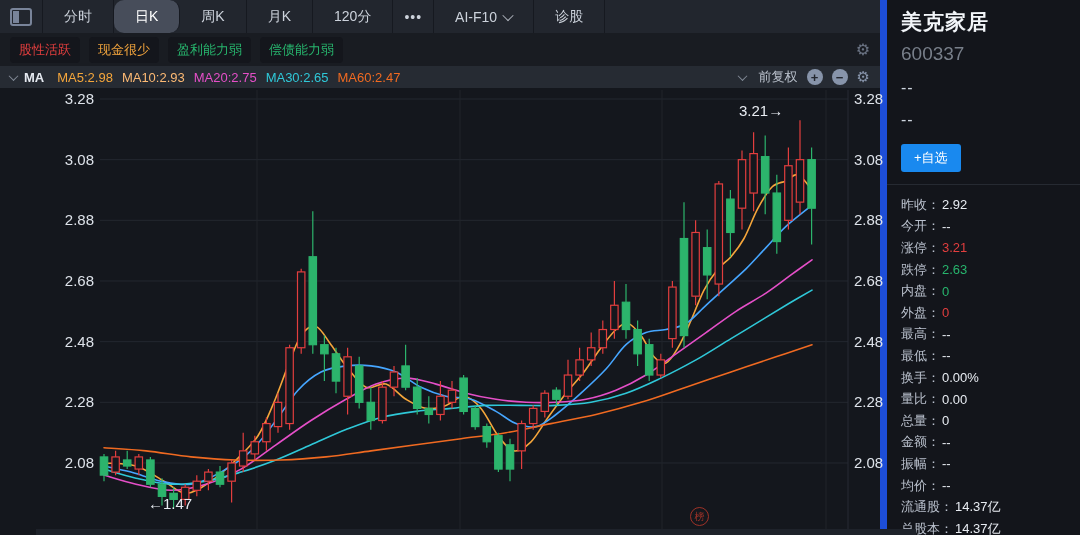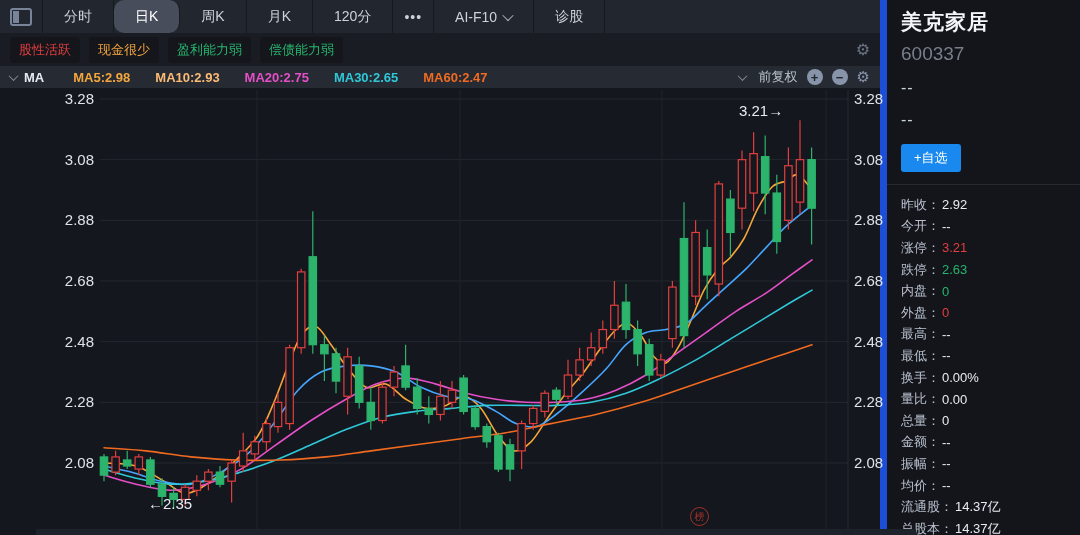--- a/index.html
+++ b/index.html
@@ -26,21 +26,21 @@
   .chev{display:inline-block;width:7px;height:7px;border-right:1.6px solid currentColor;
     border-bottom:1.6px solid currentColor;transform:rotate(45deg) translate(-1px,-1px);opacity:.8;}
   
   .tagbar{height:33px;background:#191c22;display:flex;align-items:center;padding:0 10px;}
   .pill{background:#14161c;border-radius:4px;padding:4px 9px;font-size:13px;cursor:pointer;}
   .tagbar .gear{margin-left:auto;color:#6a7383;font-size:16px;cursor:pointer;}
   
   .ma-row{height:22px;background:#262b33;display:flex;align-items:center;padding:0 10px;font-size:13px;}
   .ma-row .chev{width:6px;height:6px;color:#98a1ae;margin-right:7px;}
   .ma-ind{color:#e6eaf1;font-weight:bold;margin-right:4px;}
-  .ma-item{margin-left:25px;font-weight:bold;}
+  .ma-item{margin-left:9px;font-weight:normal;}
   .ma-right{margin-left:auto;display:flex;align-items:center;gap:9px;}
   .ma-adjust{color:#b9c0cb;display:flex;align-items:center;gap:6px;cursor:pointer;}
   .cbtn{width:16px;height:16px;border-radius:50%;background:#8794aa;color:#23272f;font-size:13px;font-weight:bold;
     display:flex;align-items:center;justify-content:center;line-height:1;cursor:pointer;}
   .ma-right .gear{color:#8794aa;font-size:15px;cursor:pointer;}
   
   .chart-wrap{position:relative;height:447px;background:#14171d;margin-left:36px;}
   .chart-wrap svg{position:absolute;left:0;top:0;}
   .ylab{position:absolute;font-size:15px;color:#dde2e9;line-height:18px;}
   .ylab.l{left:0;width:58px;text-align:right;}
@@ -327,21 +327,21 @@
           <rect x="748.6999999999999" y="77.73259999999992" width="7.4" height="54.599400000000045" fill="#14171d" stroke="#e23e3e" stroke-width="1.2"></rect>
           <line x1="764" y1="32.23309999999995" x2="764" y2="71.66599999999991" stroke="#e23e3e" stroke-width="1.2"></line>
           <line x1="764" y1="114.13219999999995" x2="764" y2="126.26539999999996" stroke="#e23e3e" stroke-width="1.2"></line>
           <rect x="760.3" y="71.66599999999991" width="7.4" height="42.46620000000004" fill="#14171d" stroke="#e23e3e" stroke-width="1.2"></rect>
           <line x1="775.6" y1="59.53279999999991" x2="775.6" y2="71.66599999999991" stroke="#2cb46c" stroke-width="1.2"></line>
           <line x1="775.6" y1="120.19879999999996" x2="775.6" y2="156.5984" stroke="#2cb46c" stroke-width="1.2"></line>
           <rect x="771.9" y="71.66599999999991" width="7.4" height="48.53280000000005" fill="#2cb46c" stroke="#2cb46c" stroke-width="1.2"></rect>
         </svg>
       <div id="overlay">
           <div class="anno" style="left: 703px; top: 14px;">3.21→</div>
-          <div class="anno" style="left: 112px; top: 407px;">←2.35</div>
+          <div class="anno" style="left: 112px; top: 407px;">←1.47</div>
           <div class="seal" style="left: 654px; top: 419px;">榜</div>
         </div>
       <div class="bottom-strip"></div>
     <div class="ylab l" style="top: 2px;">3.28</div>
         <div class="ylab r" style="top: 2px;">3.28</div>
         <div class="ylab l" style="top: 62.666px;">3.08</div>
         <div class="ylab r" style="top: 62.666px;">3.08</div>
         <div class="ylab l" style="top: 123.332px;">2.88</div>
         <div class="ylab r" style="top: 123.332px;">2.88</div>
         <div class="ylab l" style="top: 183.998px;">2.68</div>

